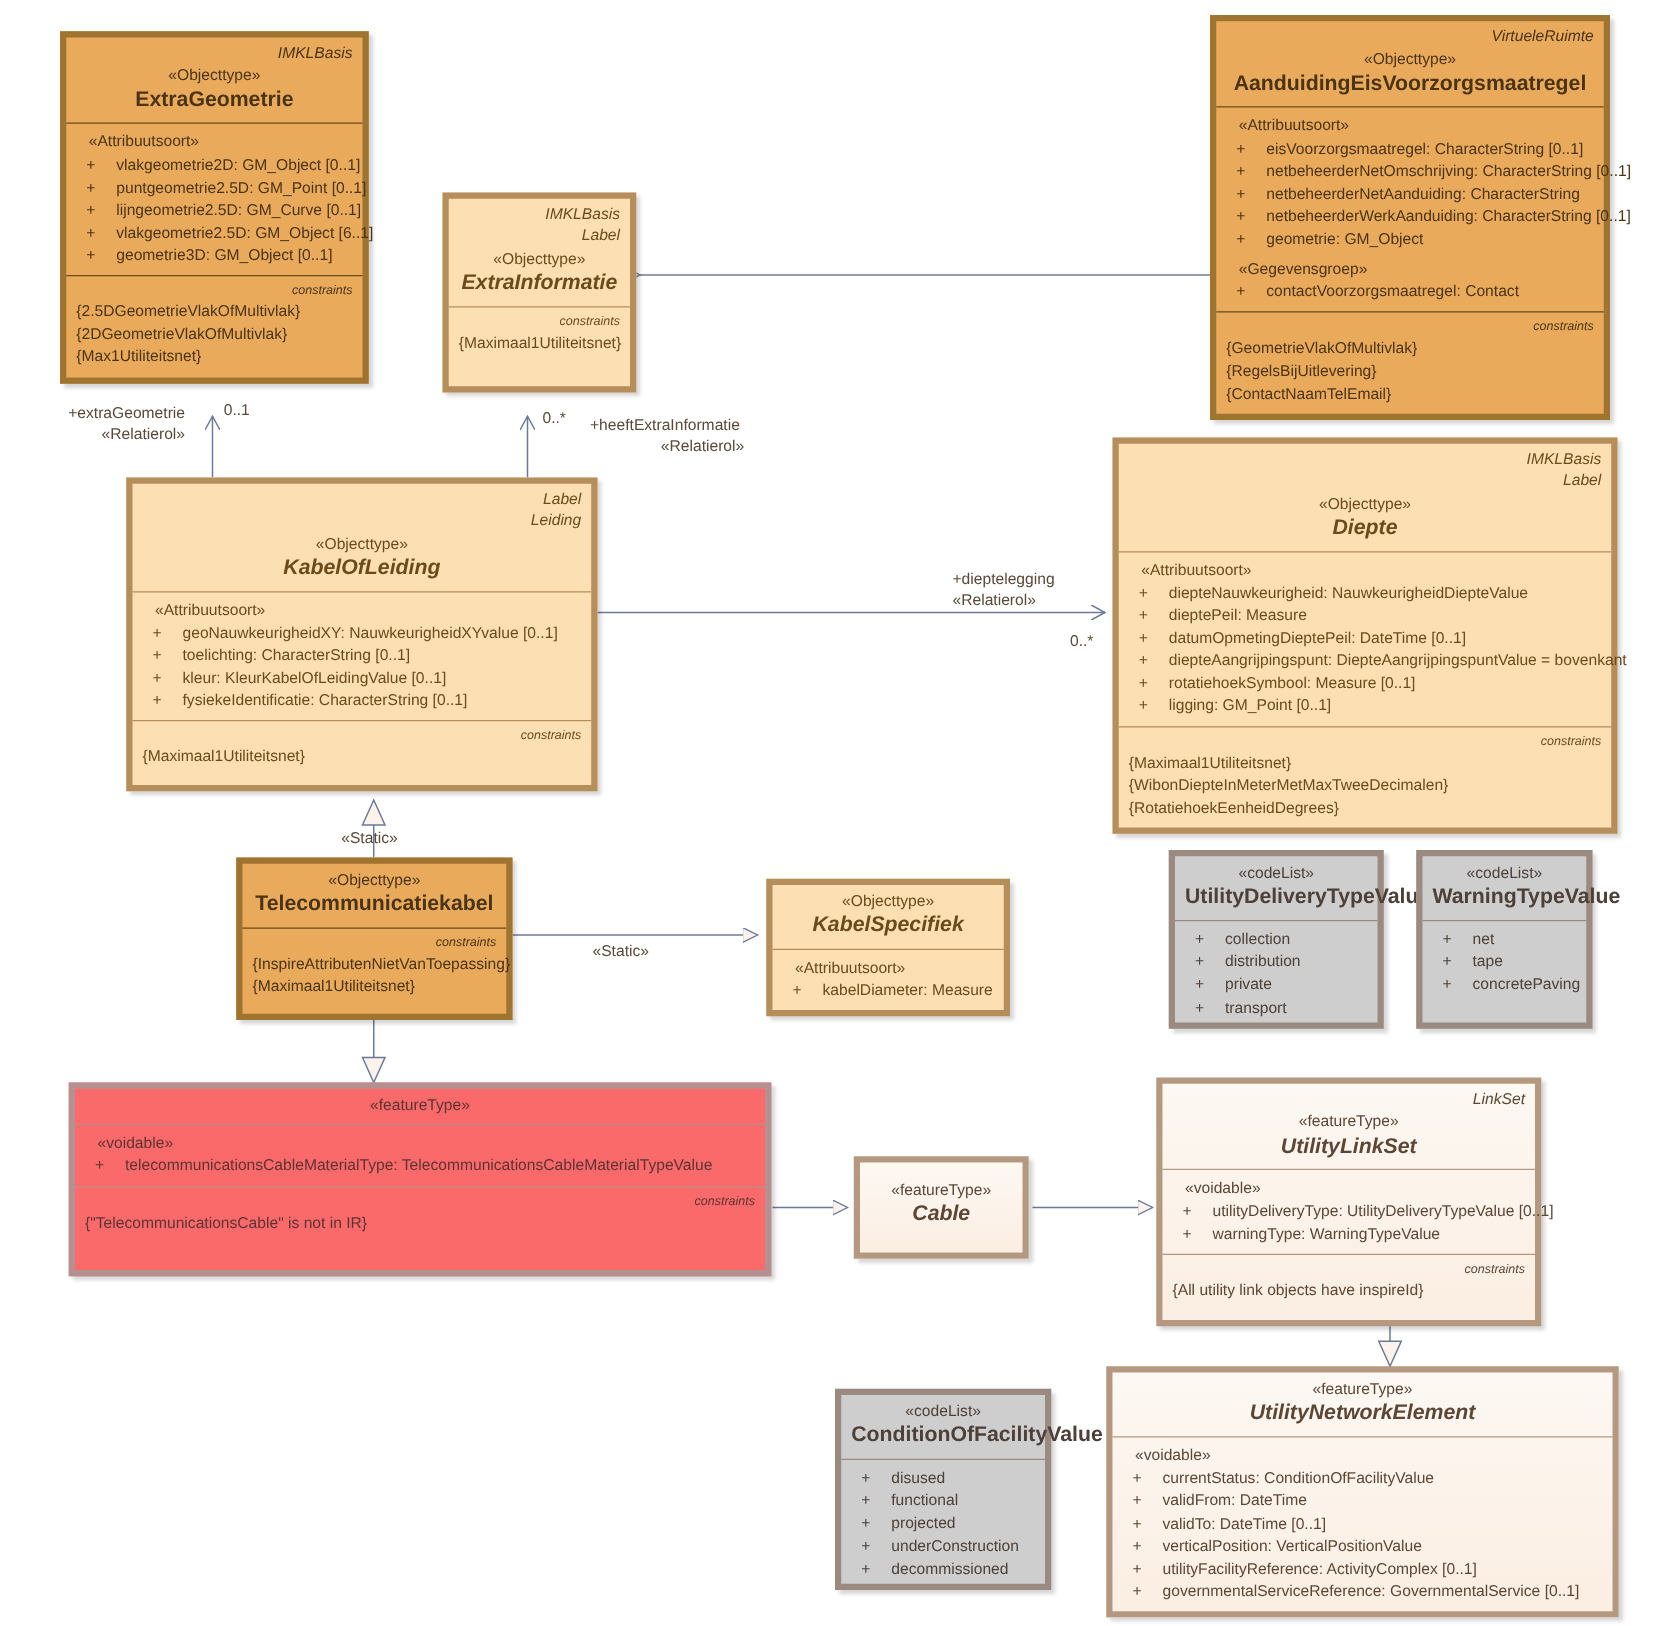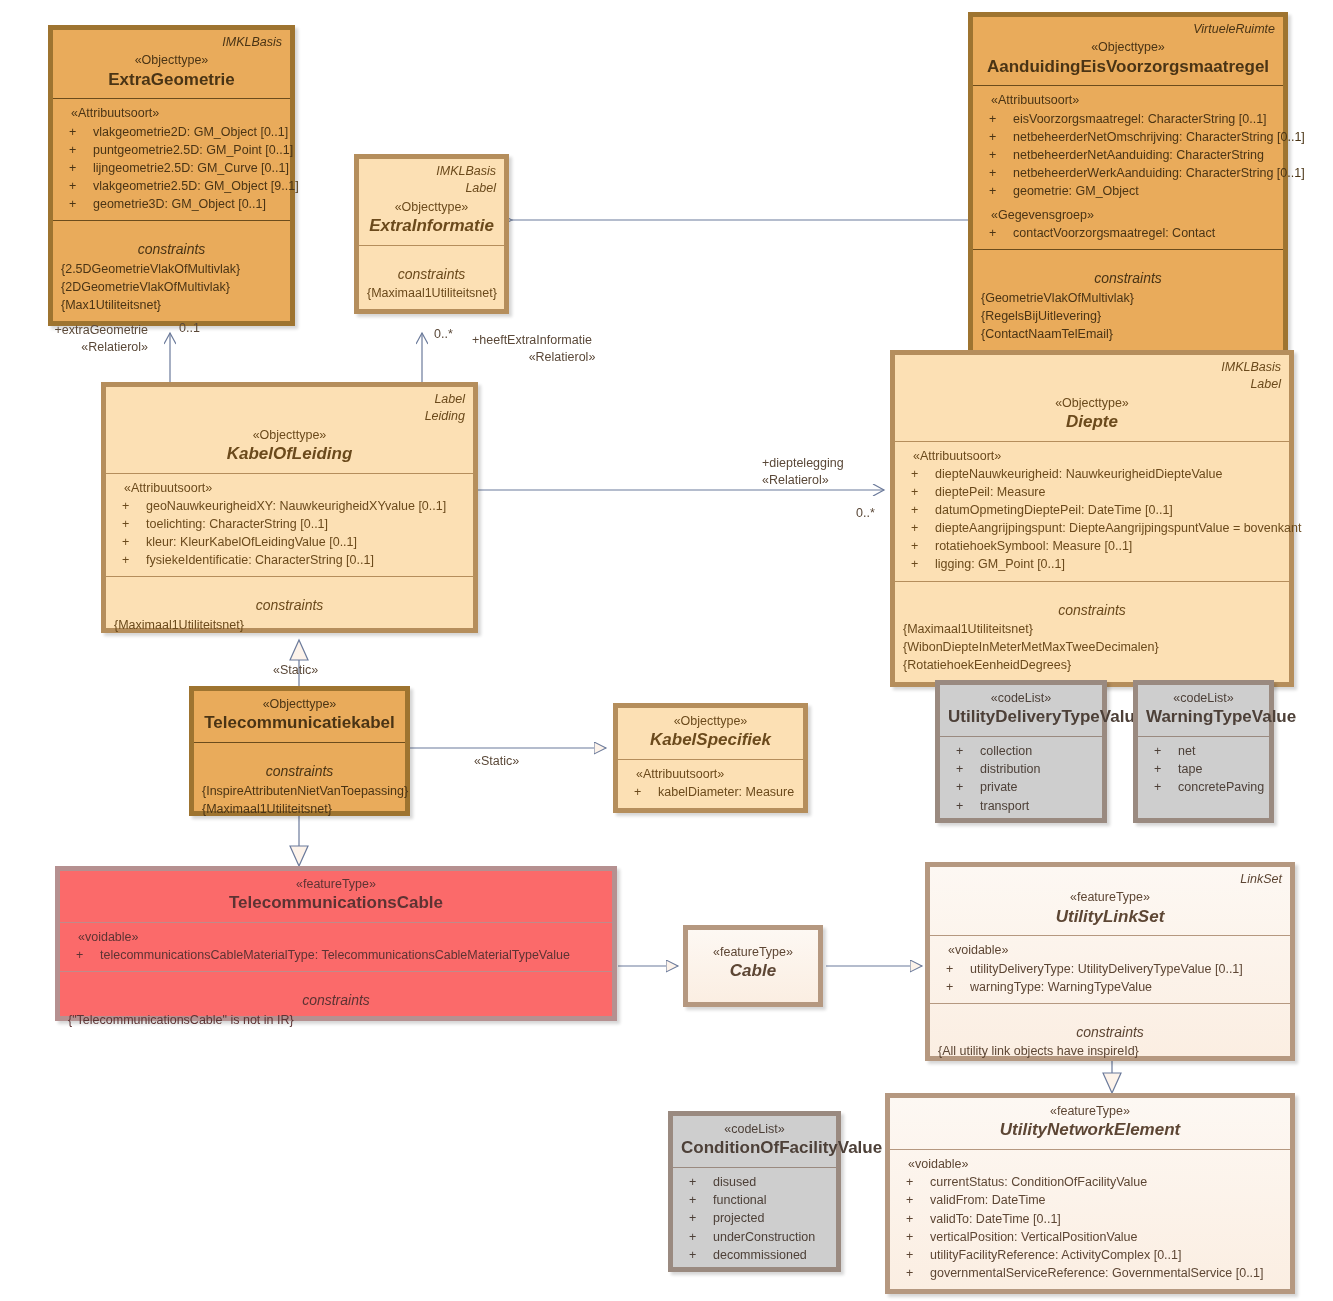--- a/index.html
+++ b/index.html
@@ -57,25 +57,24 @@
   ul.attrs li {
     line-height: 1.45;
     white-space: nowrap;
     position: relative;
     padding-left: 32px;
   }
   ul.attrs li .vis {
     position: absolute; left: 8px; top: 0;
   }
   .cons-title {
-    text-align: center;
+    text-align: right;
     font-style: italic;
-    font-size: 14px;
+    font-size: 10px;
     line-height: 1.4;
-    margin-top: 14px;
   }
   .cons-line { line-height: 1.45; white-space: nowrap; }
 
   
   .c-orange   { background: #e9ab5b; border-color: #9e7430; color: #4a3415; }
   .c-orange .sect + .sect { border-top-color: #6b4c1c; }
   .c-peach    { background: #fce0b4; border-color: #b58e5c; color: #6b4a1c; }
   .c-peach .sect + .sect { border-top-color: #b58e5c; }
   .c-grey     { background: #cecece; border-color: #9a8a80; color: #4d4038; }
   .c-grey .sect + .sect { border-top-color: #9a8a80; }
@@ -149,21 +148,21 @@
       <div class="pkg">IMKLBasis</div>
       <div class="stereo">«Objecttype»</div>
       <div class="cname">ExtraGeometrie</div>
     </div>
     <div class="sect">
       <div class="grouplabel">«Attribuutsoort»</div>
       <ul class="attrs">
         <li><span class="vis">+</span><span>vlakgeometrie2D: GM_Object [0..1]</span></li>
         <li><span class="vis">+</span><span>puntgeometrie2.5D: GM_Point [0..1]</span></li>
         <li><span class="vis">+</span><span>lijngeometrie2.5D: GM_Curve [0..1]</span></li>
-        <li><span class="vis">+</span><span>vlakgeometrie2.5D: GM_Object [9..1]</span></li>
+        <li><span class="vis">+</span><span>vlakgeometrie2.5D: GM_Object [6..1]</span></li>
         <li><span class="vis">+</span><span>geometrie3D: GM_Object [0..1]</span></li>
       </ul>
     </div>
     <div class="sect">
       <div class="cons-title">constraints</div>
       <div class="cons-line">{2.5DGeometrieVlakOfMultivlak}</div>
       <div class="cons-line">{2DGeometrieVlakOfMultivlak}</div>
       <div class="cons-line">{Max1Utiliteitsnet}</div>
     </div>
   </div>
@@ -307,42 +306,41 @@
         <li><span class="vis">+</span><span>net</span></li>
         <li><span class="vis">+</span><span>tape</span></li>
         <li><span class="vis">+</span><span>concretePaving</span></li>
       </ul>
     </div>
   </div>
 
   <div class="umlbox c-red" style="left:55px;top:866px;width:562px;height:155px;">
     <div class="sect hdr">
       <div class="stereo">«featureType»</div>
-      <div class="cname">TelecommunicationsCable</div>
     </div>
     <div class="sect">
       <div class="grouplabel">«voidable»</div>
       <ul class="attrs">
         <li><span class="vis">+</span><span>telecommunicationsCableMaterialType: TelecommunicationsCableMaterialTypeValue</span></li>
       </ul>
     </div>
     <div class="sect">
       <div class="cons-title">constraints</div>
       <div class="cons-line">{"TelecommunicationsCable" is not in IR}</div>
     </div>
   </div>
 
   <div class="umlbox c-cream-g" style="left:683px;top:925px;width:140px;height:82px;">
     <div class="sect hdr" style="padding-top:14px;">
       <div class="stereo">«featureType»</div>
       <div class="cname abs">Cable</div>
     </div>
   </div>
 
-  <div class="umlbox c-cream-g" style="left:925px;top:862px;width:370px;">
+  <div class="umlbox c-cream-g" style="left:925px;top:862px;width:308px;">
     <div class="sect hdr">
       <div class="pkg">LinkSet</div>
       <div class="stereo">«featureType»</div>
       <div class="cname abs">UtilityLinkSet</div>
     </div>
     <div class="sect">
       <div class="grouplabel">«voidable»</div>
       <ul class="attrs">
         <li><span class="vis">+</span><span>utilityDeliveryType: UtilityDeliveryTypeValue [0..1]</span></li>
         <li><span class="vis">+</span><span>warningType: WarningTypeValue</span></li>

